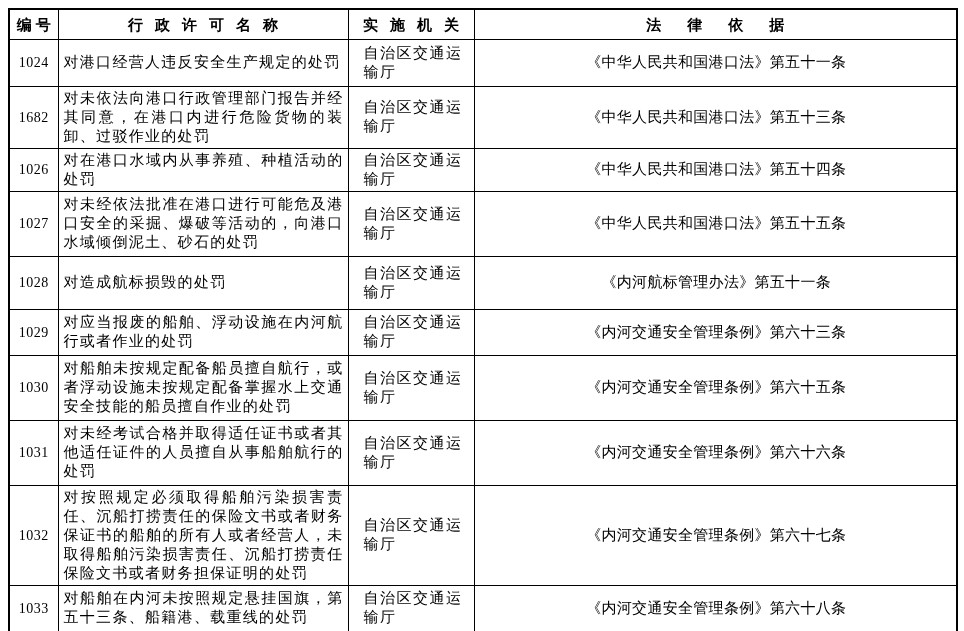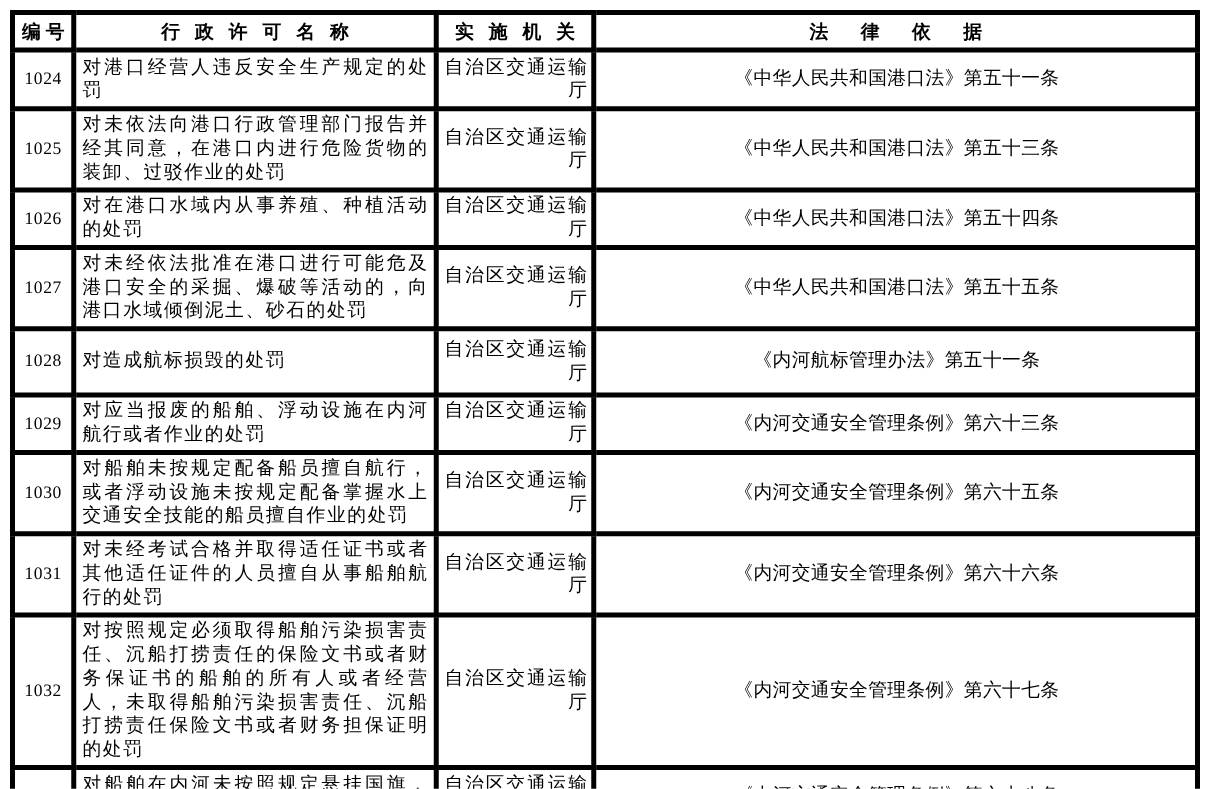--- a/index.html
+++ b/index.html
@@ -20,21 +20,21 @@
     width: 948px;
     table-layout: fixed;
     border-collapse: collapse;
     border: 2px solid #000000;
   }
   col.c-id     { width: 49px;  }
   col.c-name   { width: 290px; }
   col.c-agency { width: 126px; }
   col.c-basis  { width: 483px; }
   th, td {
-    border: 4px solid #000000;
+    border: 1px solid #000000;
     vertical-align: middle;
     font-size: 15px;
     line-height: 19px;
     padding: 2px 4px;
     overflow: hidden;
   }
   thead th {
     font-family: "Liberation Sans", "DejaVu Sans", sans-serif;
     font-weight: bold;
     font-size: 15px;
@@ -52,23 +52,23 @@
     font-size: 14px;
     letter-spacing: 0.5px;
   }
   td.cell-name {
     text-align: justify;
     letter-spacing: 1.3px;
     padding: 2px 4px 2px 5px;
     margin-left: 17px;
   }
   td.cell-agency {
-    text-align: right;
+    text-align: left;
     letter-spacing: 1.5px;
-    padding: 2px 2px 2px 0;
+    padding: 2px 2px 2px 15px;
   }
   td.cell-basis {
     text-align: center;
     letter-spacing: 0.3px;
     padding: 2px 4px 2px 6px;
   }
 </style>
 </head>
 <body>
 
@@ -89,21 +89,21 @@
       </tr>
     </thead>
     <tbody>
       <tr style="height:47px;">
         <td class="cell-id">1024</td>
         <td class="cell-name">对港口经营人违反安全生产规定的处罚</td>
         <td class="cell-agency">自治区交通运输厅</td>
         <td class="cell-basis">《中华人民共和国港口法》第五十一条</td>
       </tr>
       <tr style="height:62px;">
-        <td class="cell-id">1025</td>
+        <td class="cell-id">1682</td>
         <td class="cell-name">对未依法向港口行政管理部门报告并经其同意，在港口内进行危险货物的装卸、过驳作业的处罚</td>
         <td class="cell-agency">自治区交通运输厅</td>
         <td class="cell-basis">《中华人民共和国港口法》第五十三条</td>
       </tr>
       <tr style="height:41px;font-family:Liberation Serif, serif;">
         <td class="cell-id">1026</td>
         <td class="cell-name">对在港口水域内从事养殖、种植活动的处罚</td>
         <td class="cell-agency">自治区交通运输厅</td>
         <td class="cell-basis">《中华人民共和国港口法》第五十四条</td>
       </tr>

